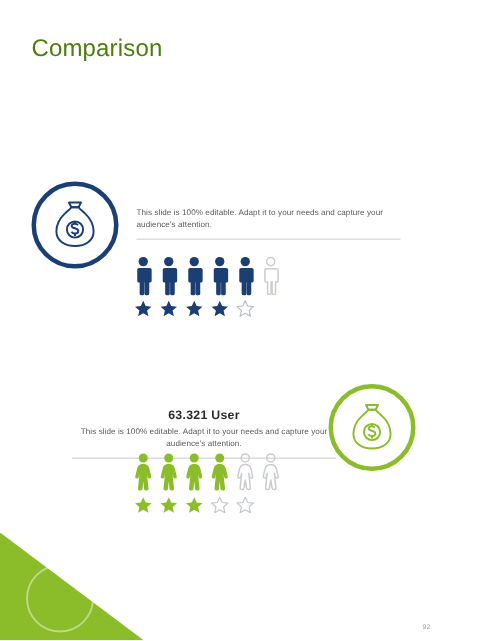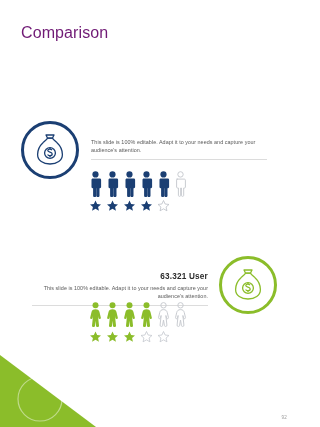--- a/index.html
+++ b/index.html
@@ -16,21 +16,21 @@
     -webkit-font-smoothing: antialiased;
   }
 
   
   .page-title {
     position: absolute;
     left: 21px;
     top: 25px;
     font-size: 16px;
     font-weight: 400;
-    color: #701a75;
+    color: #4d7c0f;
     letter-spacing: 0.1px;
     line-height: 1;
   }
 
   
   .row {
     position: absolute;
     left: 0;
     width: 296px;
   }
@@ -59,21 +59,21 @@
     border: 3px solid #8bbd2a;
   }
   .badge svg { display: block; }
 
   
   .txt {
     position: absolute;
     width: 176px;
   }
   .txt-blue { left: 91px; top: 25px; text-align: left; }
-  .txt-green { left: 32px; top: 22px; text-align: right; }
+  .txt-green { left: 48px; top: 22px; text-align: center; }
 
   .txt-head {
     font-size: 8.2px;
     font-weight: bold;
     color: #2b2b2b;
     letter-spacing: 0.2px;
     margin: 0 0 3px 0;
     line-height: 1.1;
   }
   .txt-body {

